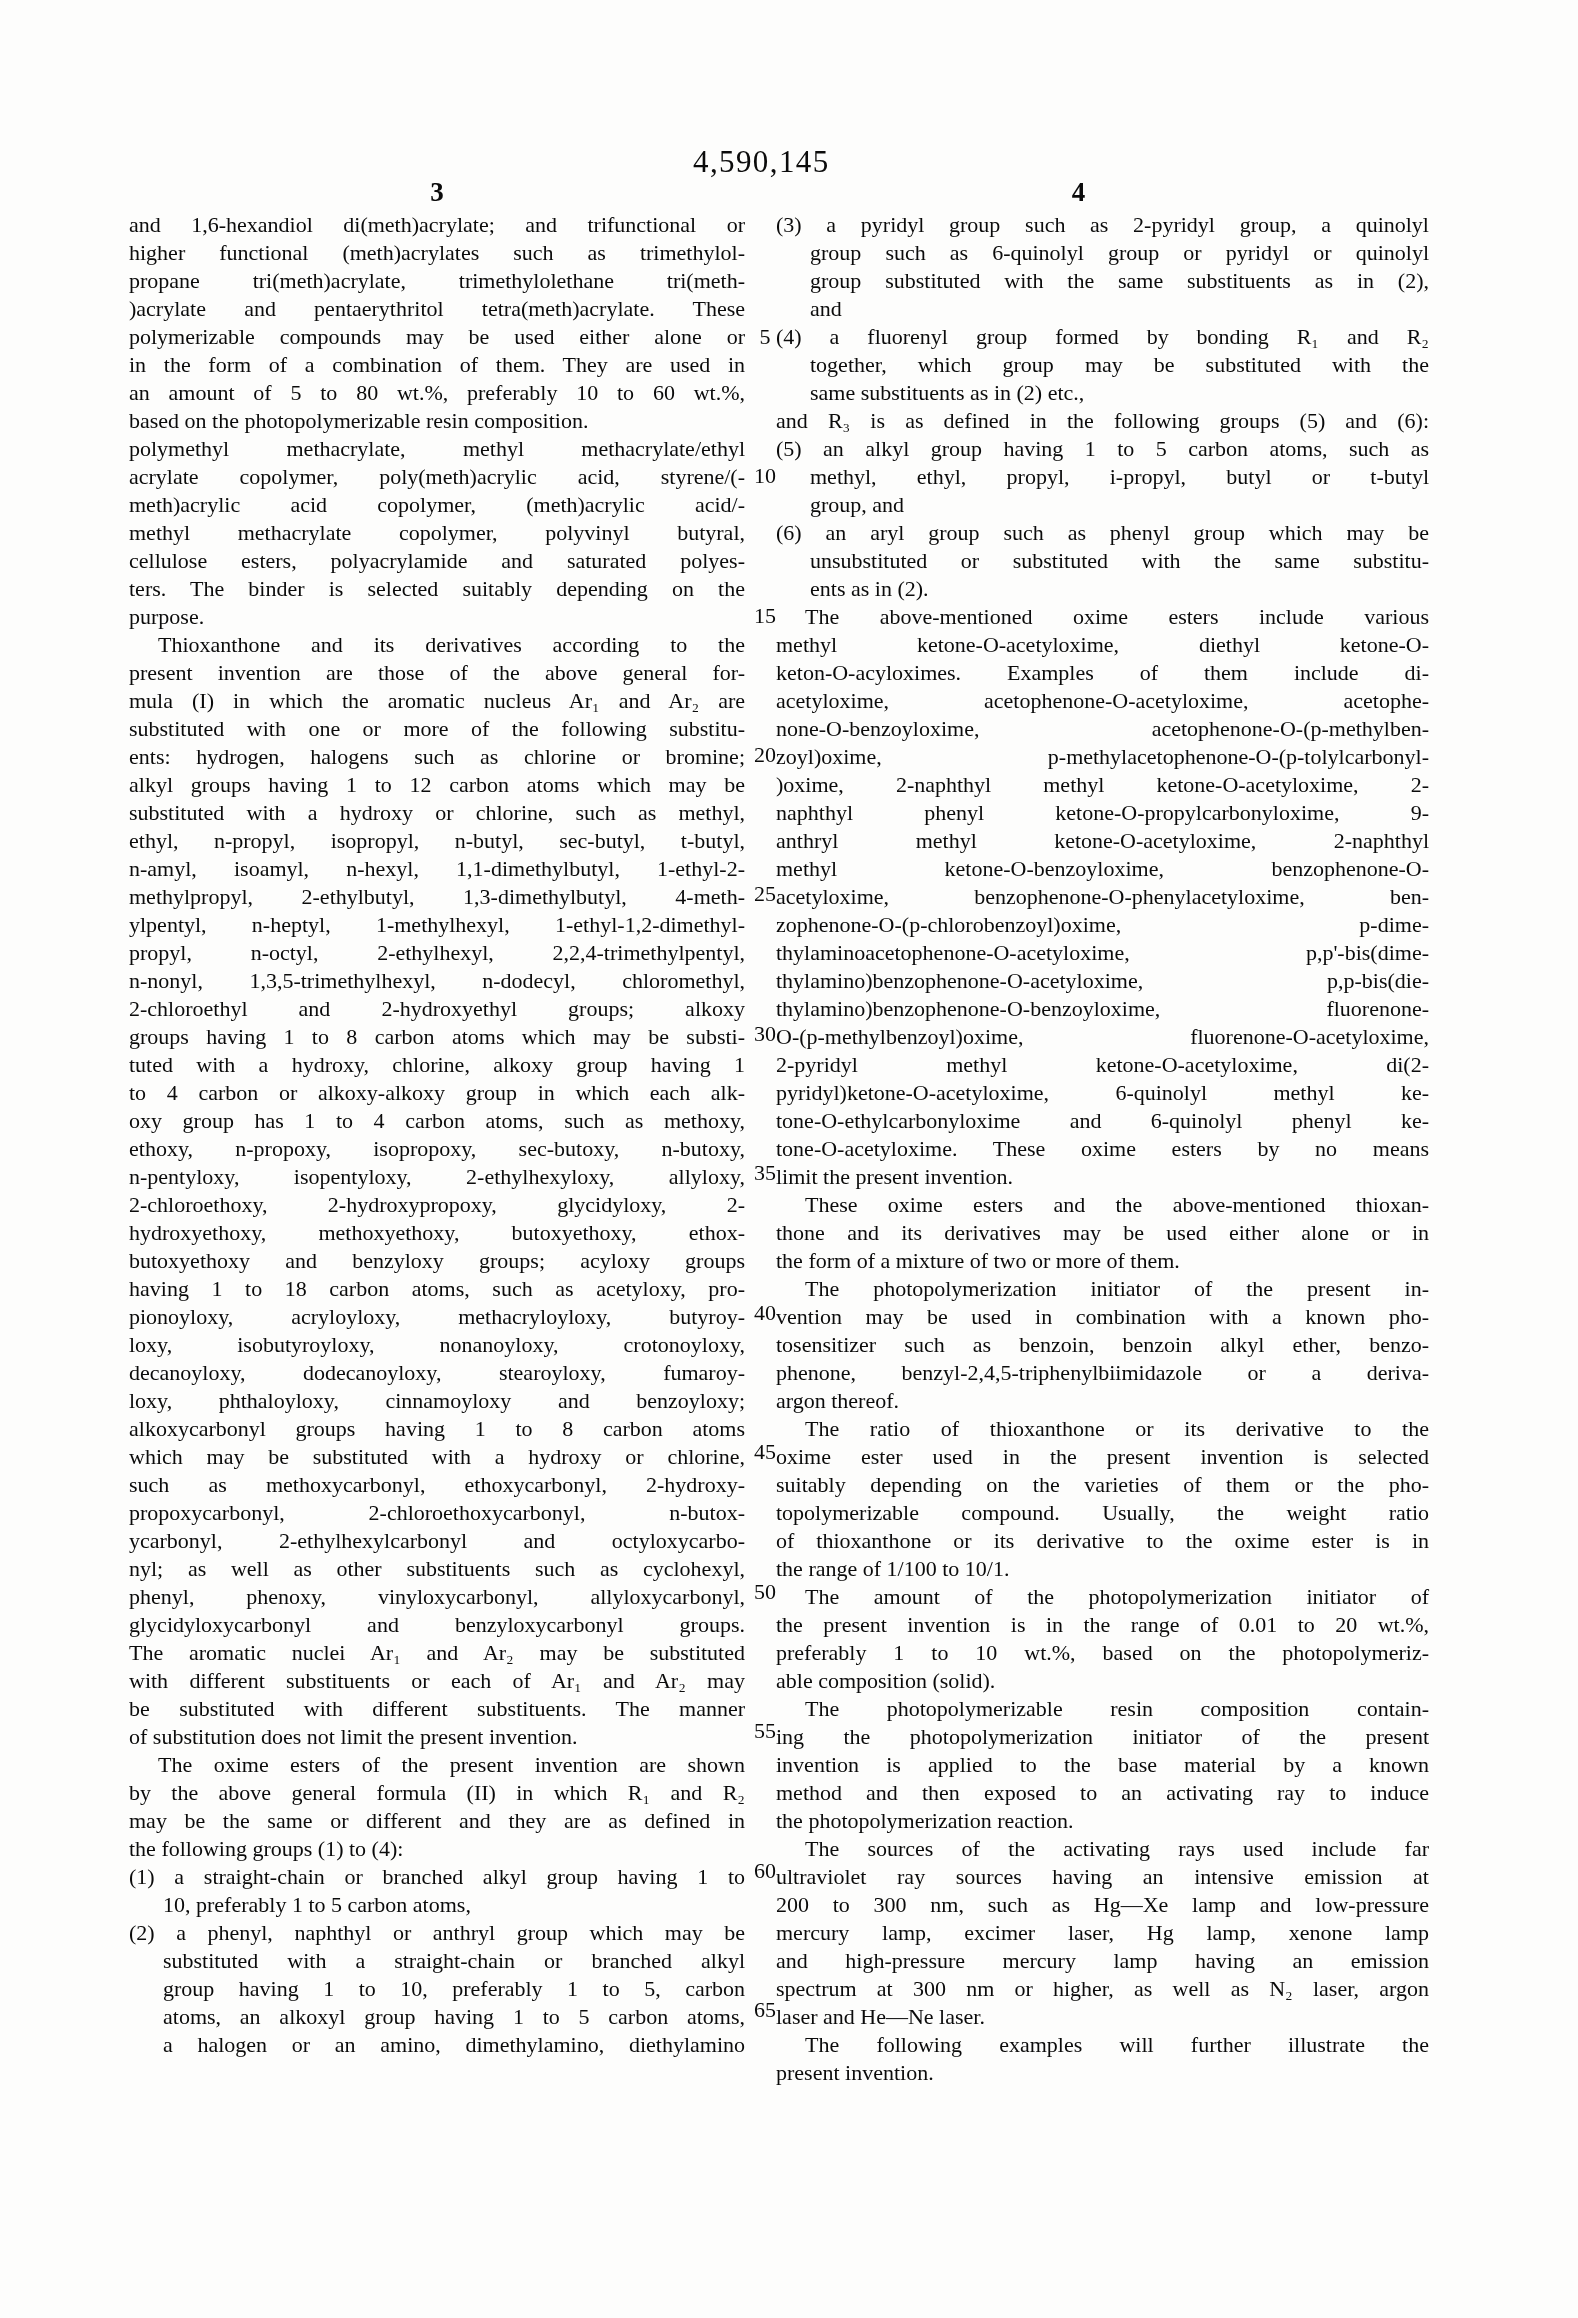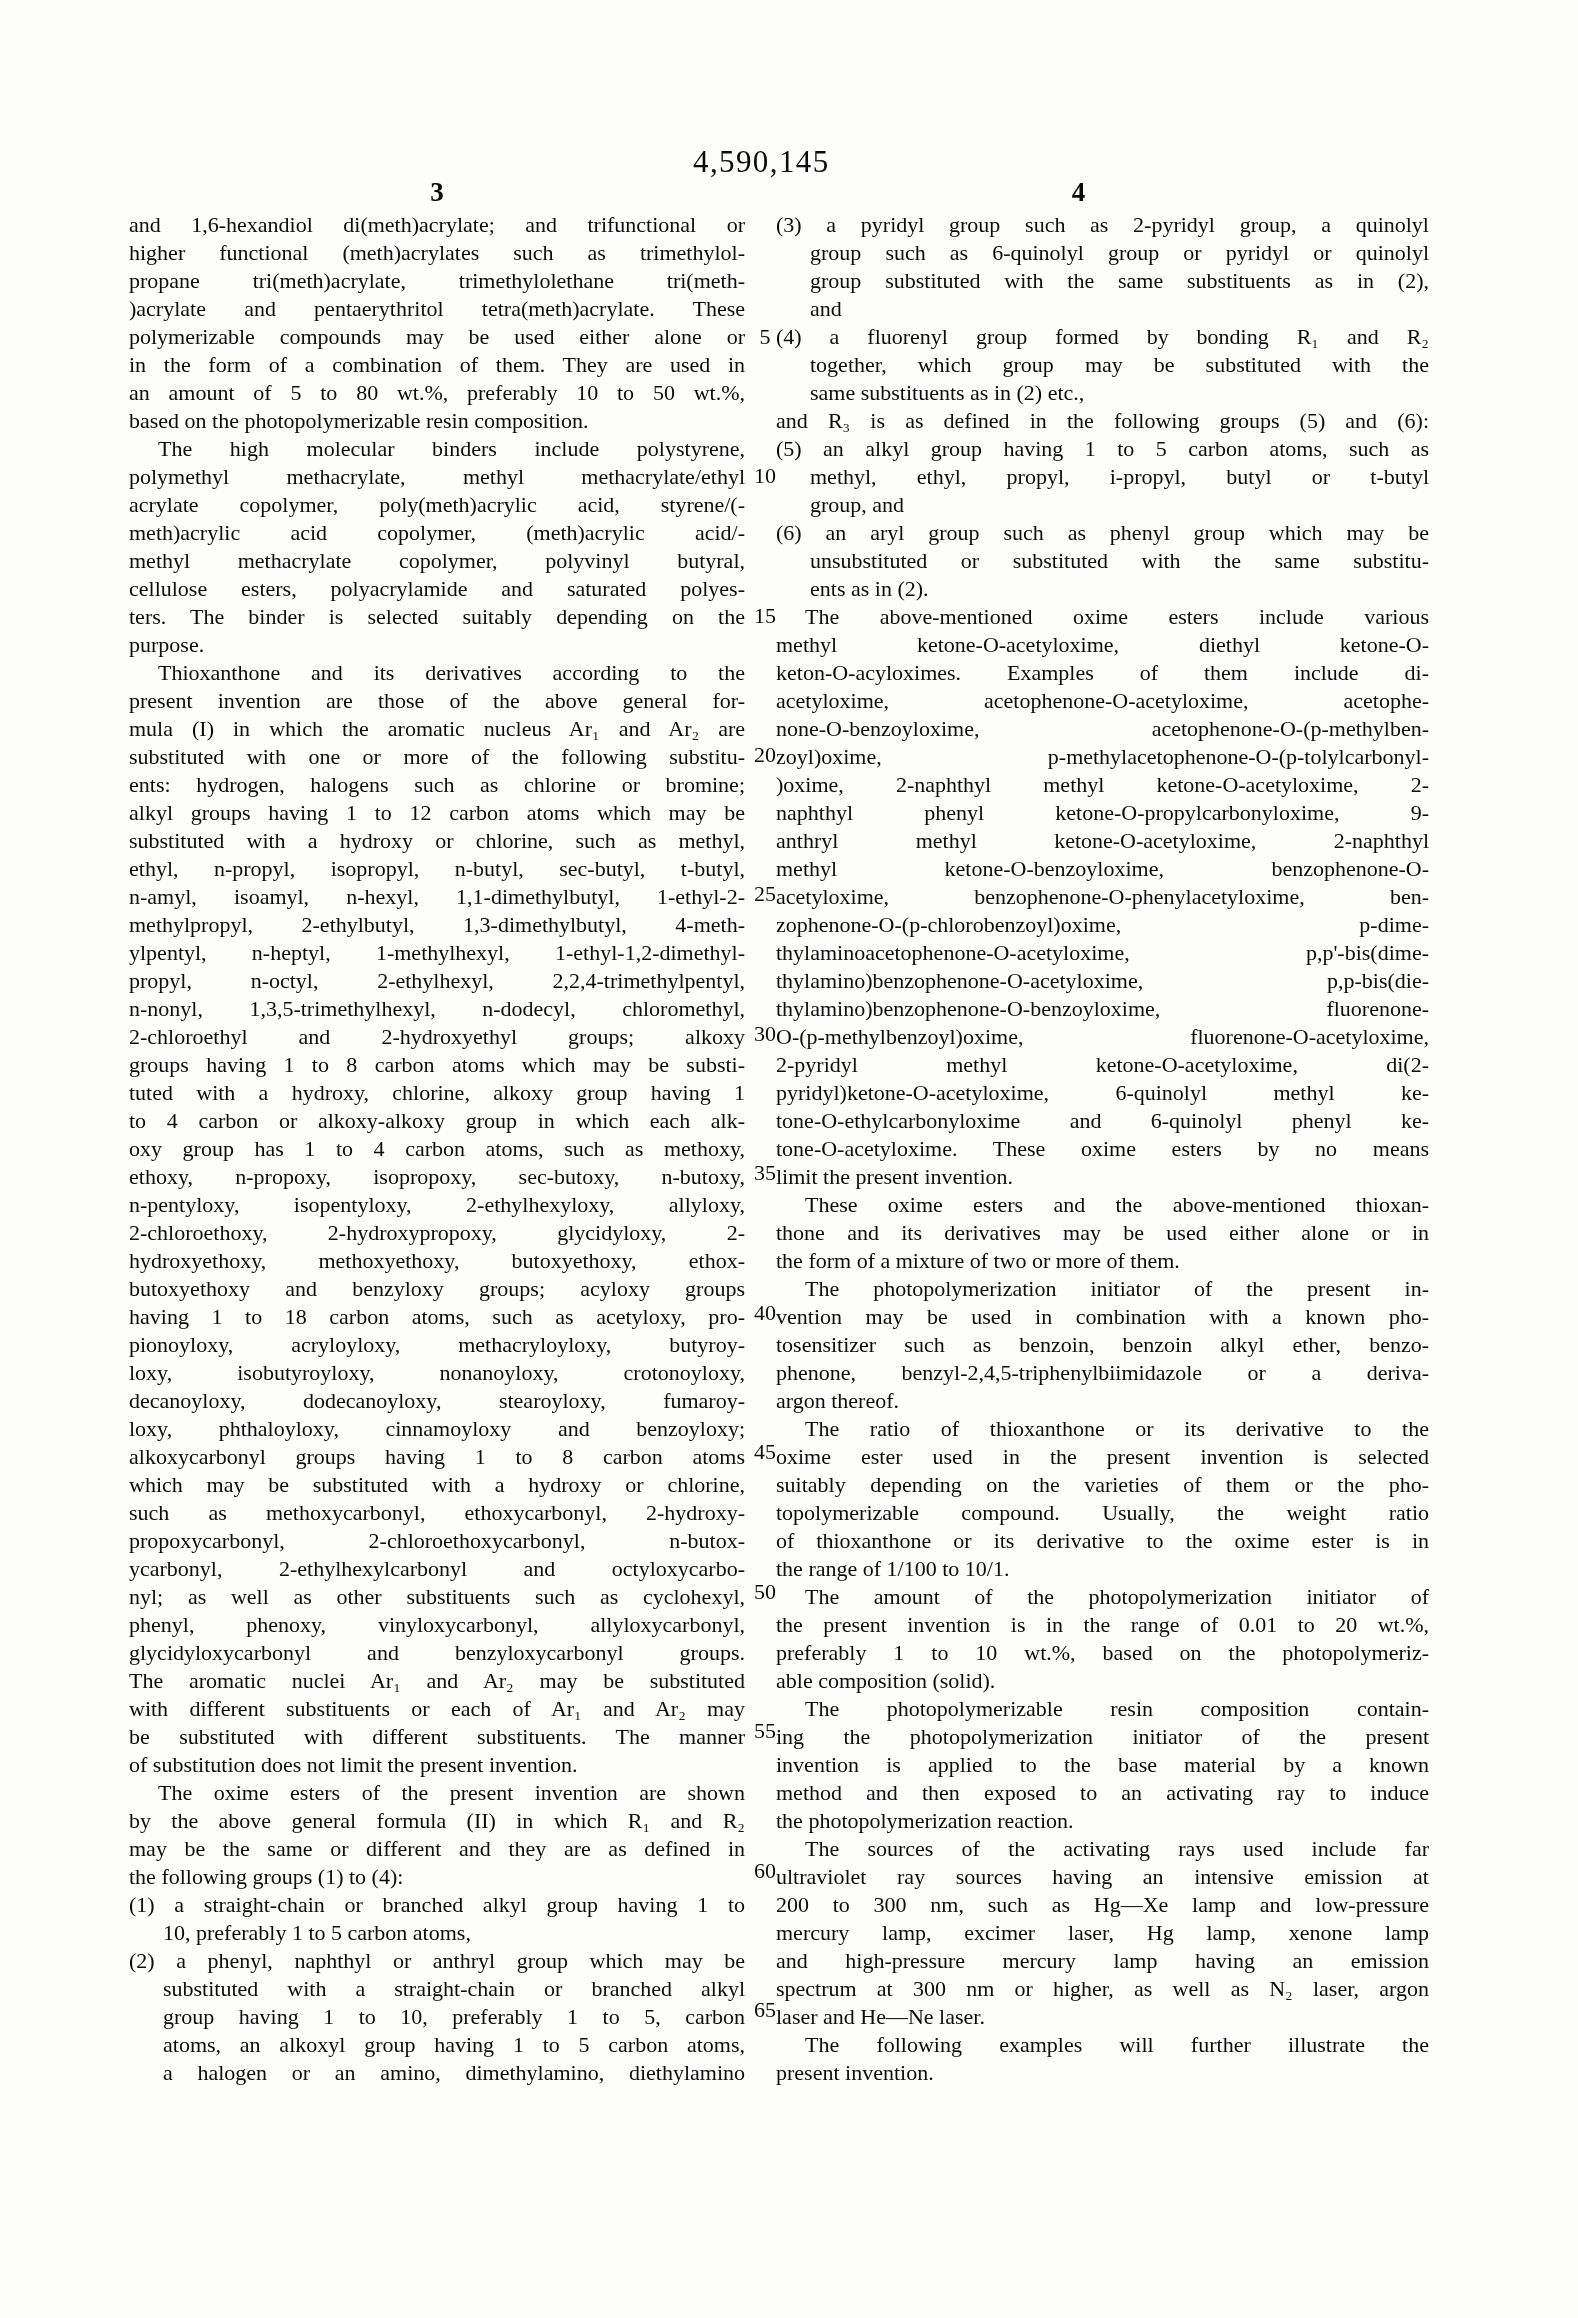--- a/index.html
+++ b/index.html
@@ -45,23 +45,22 @@
 
   <div class="colnum colnum-right">4</div>
 
   <div id="col-left" class="textcol">
       <div class="tl ind0">and 1,6-hexandiol di(meth)acrylate; and trifunctional or</div>
       <div class="tl ind0">higher functional (meth)acrylates such as trimethylol-</div>
       <div class="tl ind0">propane tri(meth)acrylate, trimethylolethane tri(meth-</div>
       <div class="tl ind0">)acrylate and pentaerythritol tetra(meth)acrylate. These</div>
       <div class="tl ind0">polymerizable compounds may be used either alone or</div>
       <div class="tl ind0">in the form of a combination of them. They are used in</div>
-      <div class="tl ind0">an amount of 5 to 80 wt.%, preferably 10 to 50 wt.%,</div>
+      <div class="tl ind0">an amount of 5 to 80 wt.%, preferably 10 to 60 wt.%,</div>
       <div class="tl ind0 end">based on the photopolymerizable resin composition.</div>
-      <div class="tl ind1">The high molecular binders include polystyrene,</div>
       <div class="tl ind0">polymethyl methacrylate, methyl methacrylate/ethyl</div>
       <div class="tl ind0">acrylate copolymer, poly(meth)acrylic acid, styrene/(-</div>
       <div class="tl ind0">meth)acrylic acid copolymer, (meth)acrylic acid/-</div>
       <div class="tl ind0">methyl methacrylate copolymer, polyvinyl butyral,</div>
       <div class="tl ind0">cellulose esters, polyacrylamide and saturated polyes-</div>
       <div class="tl ind0">ters. The binder is selected suitably depending on the</div>
       <div class="tl ind0 end">purpose.</div>
       <div class="tl ind1">Thioxanthone and its derivatives according to the</div>
       <div class="tl ind0">present invention are those of the above general for-</div>
       <div class="tl ind0">mula (I) in which the aromatic nucleus Ar₁ and Ar₂ are</div>

